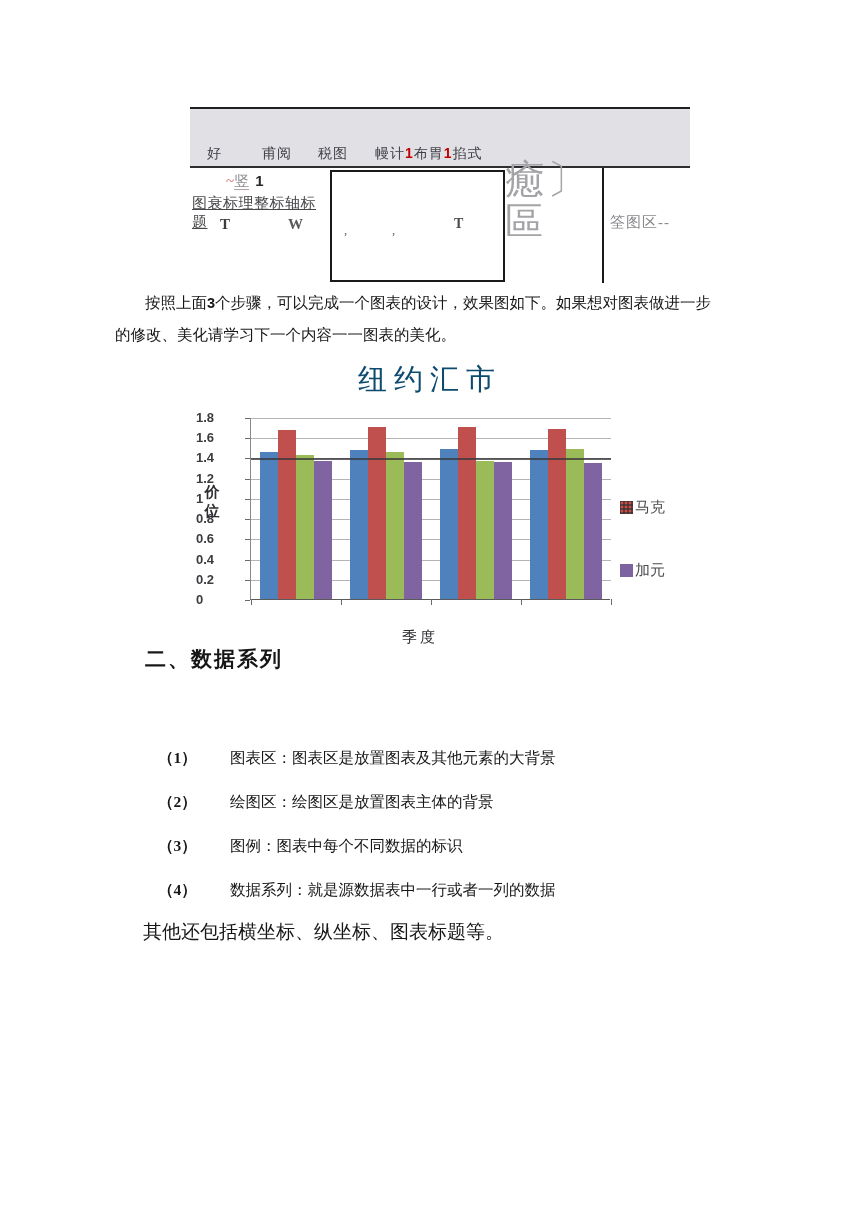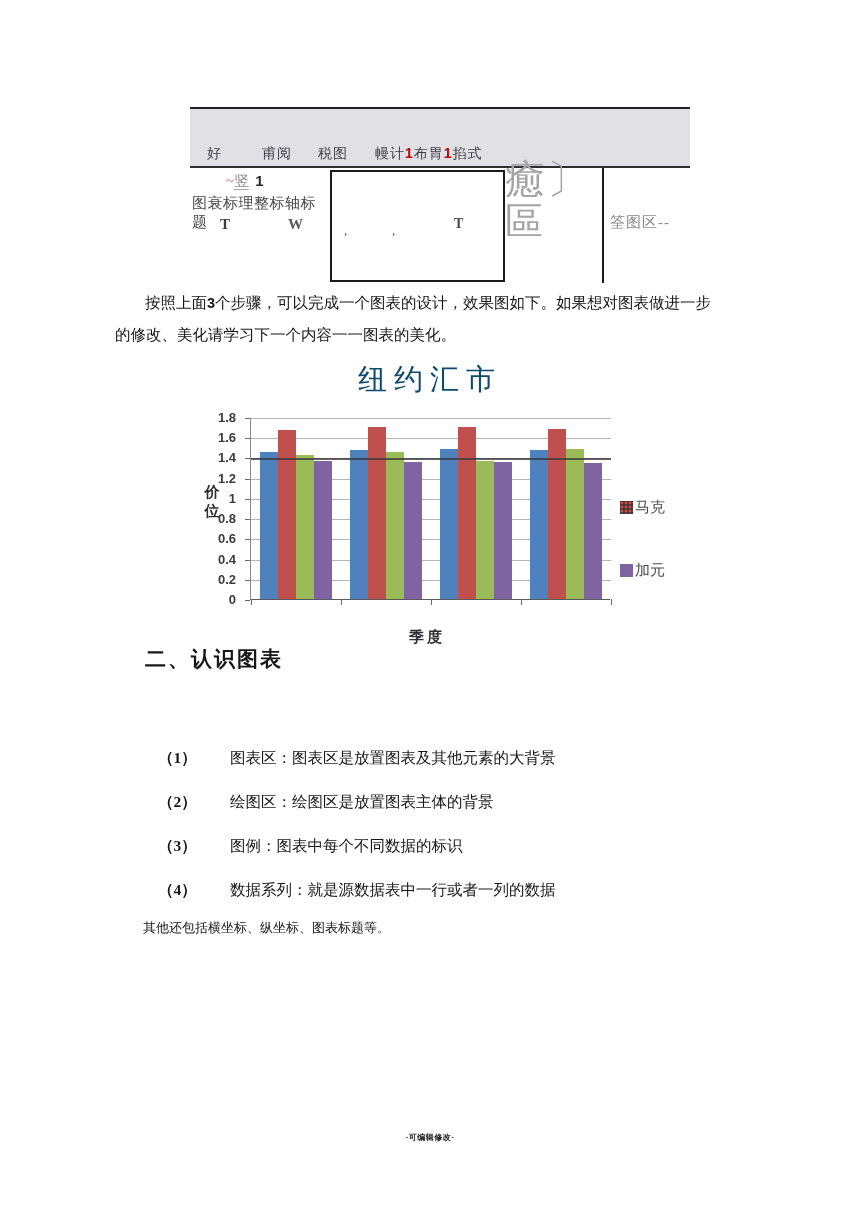--- a/index.html
+++ b/index.html
@@ -13,21 +13,21 @@
     position:absolute; left:190px; top:107px; width:500px; height:61px;
     background:#e1e1e5; border-top:2px solid #1f1f1f; border-bottom:2px solid #2e2e2e;
   }
   .menu-item { position:absolute; top:36px; font-size:14px; color:#3f3f46; letter-spacing:1px; font-family:"Liberation Serif","DejaVu Serif",serif; }
   .menu-red { color:#c00000; font-weight:bold; font-family:"Liberation Sans",sans-serif; }
   .panel-left { position:absolute; left:190px; top:168px; width:140px; height:120px; }
   .pl-row1 { position:absolute; left:36px; top:4px; font-size:15px; color:#9a8f8f; }
   .pl-tilde { color:#d06a5a; }
   .pl-shu { border-bottom:1px solid #b0a0a0; color:#8d8d91; }
   .pl-one { color:#2a2a2a; font-weight:bold; font-family:"Liberation Sans",sans-serif; margin-left:6px; }
-  .pl-row2 { position:absolute; left:2px; top:26px; width:138px; font-size:15px; color:#48484c; letter-spacing:0.5px; }
+  .pl-row2 { position:absolute; left:2px; top:26px; width:138px; font-size:15px; color:#48484c; letter-spacing:0.5px;text-decoration:underline; }
   .pl-t { position:absolute; left:30px; top:48px; font-size:15px; font-weight:bold; color:#3c3c40; }
   .pl-w { position:absolute; left:98px; top:48px; font-size:15px; font-weight:bold; color:#5a5a5e; }
   .panel-box { position:absolute; left:330px; top:170px; width:175px; height:112px; border:2px solid #1a1a1a; background:#fff; }
   .box-comma1 { position:absolute; left:12px; top:50px; font-size:13px; color:#666; }
   .box-comma2 { position:absolute; left:60px; top:50px; font-size:13px; color:#666; }
   .box-t { position:absolute; left:122px; top:44px; font-size:14px; font-weight:bold; color:#4a4a4e; }
   .big-gray { position:absolute; left:505px; top:160px; width:95px; color:#a4a4a8; line-height:1.0; }
   .bg-line1 { font-size:40px; letter-spacing:2px; }
   .bg-line2 { font-size:38px; margin-top:2px; }
   .vrule { position:absolute; left:602px; top:168px; width:2px; height:115px; background:#1a1a1a; }
@@ -39,36 +39,36 @@
   .chart-block { position:absolute; left:190px; top:358px; width:480px; height:296px; font-family:"Liberation Sans","DejaVu Sans",sans-serif; }
   .chart-title { position:absolute; left:0; top:2px; width:480px; text-align:center; font-size:29px; letter-spacing:7px; color:#0c4a6e; font-family:"Liberation Sans","DejaVu Sans",sans-serif; }
   .plot { position:absolute; left:60px; top:60px; width:360px; height:182px; border-left:1px solid #8a8a8e; border-bottom:1px solid #5a5a5a; }
   .gridline { position:absolute; left:0; width:360px; height:1px; background:#b5b5b8; z-index:1; }
   .emph-line { position:absolute; left:0; width:360px; height:2px; background:rgba(55,55,58,0.78); z-index:3; }
   .bar-group { position:absolute; bottom:0; height:182px; display:flex; align-items:flex-end; justify-content:center; z-index:2; }
   .bar { width:18px; }
   .xtickmark { position:absolute; bottom:-6px; width:1px; height:6px; background:#6a6a6a; }
   .yaxis { position:absolute; left:0; top:60px; width:60px; height:182px; }
   .ytickmark { position:absolute; left:55px; width:5px; height:1px; background:#6a6a6a; }
-  .yticklabel { position:absolute; right:14px; width:40px; text-align:right; font-size:13px; font-weight:bold; color:#3c3c40; }
+  .yticklabel { position:absolute; right:14px; width:40px; font-size:13px; font-weight:bold; color:#3c3c40; }
   .ylabel-title { position:absolute; left:13px; top:124px; width:18px; font-size:15px; font-weight:bold; color:#2e2e32; line-height:19px; text-align:center; }
   .xlabels { position:absolute; left:0; top:244px; width:480px; height:22px; }
   .xlabel { position:absolute; top:0; text-align:center; font-size:15px; font-weight:bold; color:#333336; letter-spacing:2px; }
-  .xaxis-title { position:absolute; left:177px; top:270px; width:120px; text-align:center; font-size:15px; font-weight:bold; color:#2e2e32; letter-spacing:3px; }
+  .xaxis-title { position:absolute; left:170px; top:270px; width:120px; text-align:center; font-size:15px; font-weight:normal; color:#2e2e32; letter-spacing:3px; }
   .legend { position:absolute; left:430px; top:140px; width:50px; }
   .legend-item { display:flex; align-items:center; margin-bottom:44px; }
   .legend-swatch { width:13px; height:13px; margin-right:2px; flex:none; }
   .swatch-dotted { background-color:#413437; background-image:radial-gradient(circle at 2px 2px,#cf4a3f 1.3px,transparent 1.7px); background-size:4px 4px; }
   .legend-label { font-size:15px; color:#4a4a4e; white-space:nowrap; }
   
   .section-heading { position:absolute; left:145px; top:645px; font-size:21px; letter-spacing:2px; color:#161616; }
   .intro { position:absolute; left:143px; top:700px; font-size:15.5px; color:#161616; }
   .list-item { position:absolute; left:158px; font-size:15.5px; color:#161616; }
   .li-num { display:inline-block; width:72px; font-weight:bold; }
-  .closing { position:absolute; left:143px; top:919px; font-size:13px; color:#161616; }
+  .closing { position:absolute; left:143px; top:919px; font-size:19px; color:#161616; }
   .footer { position:absolute; left:0; top:1132px; width:860px; text-align:center; font-size:8px; font-weight:bold; color:#222; letter-spacing:0.5px; }
 </style>
 </head>
 <body>
 
 <div class="page">
 
   <div class="ribbon-bar">
     <span class="menu-item" style="left:17px">好</span>
     <span class="menu-item" style="left:72px">甫阅</span>
@@ -177,24 +177,23 @@
           <div class="legend-swatch swatch-dotted"></div>
           <div class="legend-label">马克</div>
         </div>
         <div class="legend-item">
           <div class="legend-swatch" style="background: rgb(125, 99, 160);"></div>
           <div class="legend-label">加元</div>
         </div>
       </div>
   </div>
 
-  <h2 class="section-heading">二、认识图表</h2>
+  <h2 class="section-heading">二、数据系列</h2>
 
 
   <div class="list-item" style="top:748px"><span class="li-num">（1）</span><span>图表区：图表区是放置图表及其他元素的大背景</span></div>
   <div class="list-item" style="top:792px"><span class="li-num">（2）</span><span>绘图区：绘图区是放置图表主体的背景</span></div>
   <div class="list-item" style="top:836px"><span class="li-num">（3）</span><span>图例：图表中每个不同数据的标识</span></div>
   <div class="list-item" style="top:880px"><span class="li-num">（4）</span><span>数据系列：就是源数据表中一行或者一列的数据</span></div>
 
   <p class="closing">其他还包括横坐标、纵坐标、图表标题等。</p>
 
-  <div class="footer">-可编辑修改-</div>
 </div>
 
 </body></html>

